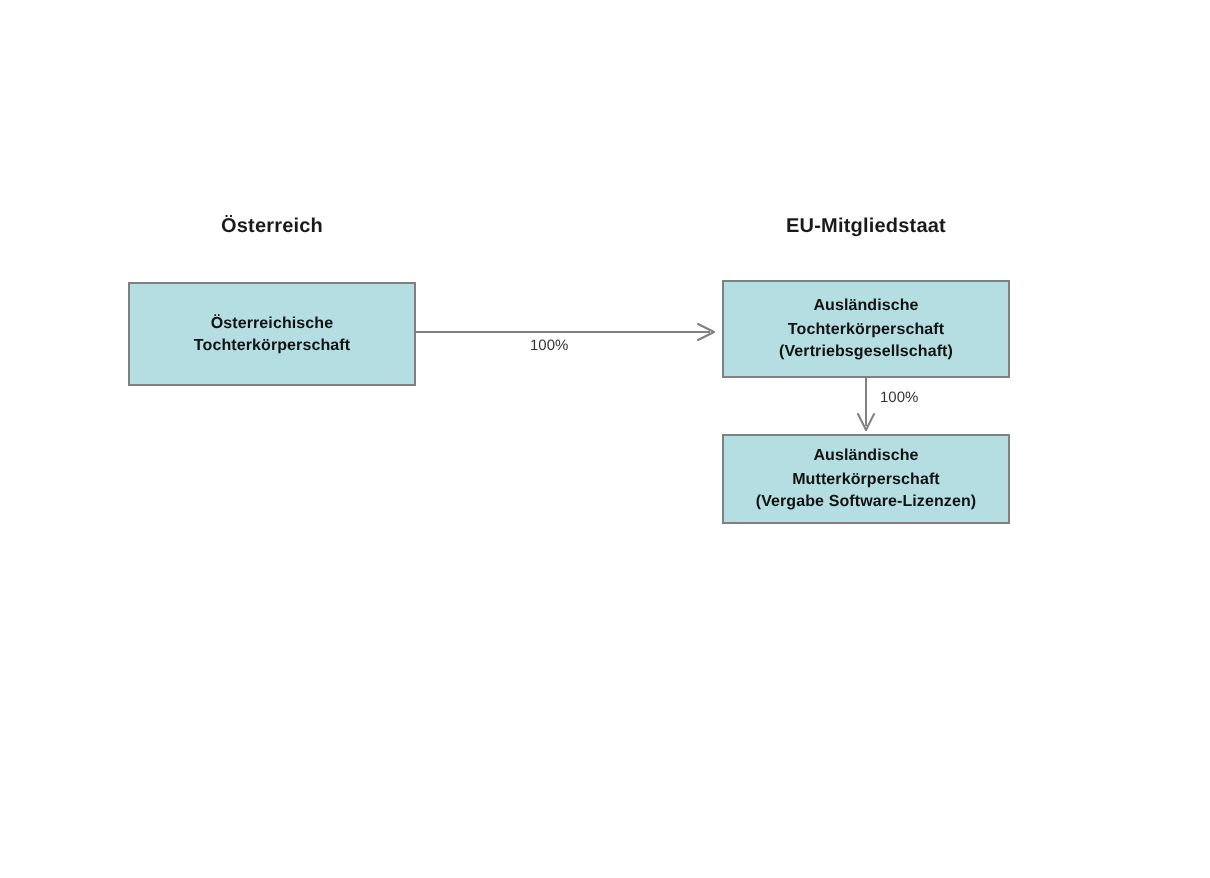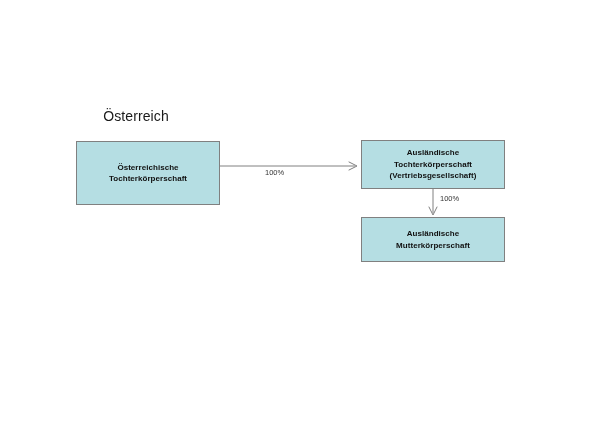--- a/index.html
+++ b/index.html
@@ -12,22 +12,22 @@
   }
   #canvas {
     position: relative;
     width: 605px;
     height: 439px;
     background: #ffffff;
     overflow: hidden;
   }
   .region-label {
     position: absolute;
-    font-size: 14px;
-    font-weight: normal;
+    font-size: 10px;
+    font-weight: bold;
     color: #1a1a1a;
     white-space: nowrap;
     text-align: center;
     letter-spacing: 0.1px;
   }
   #label-austria {
     left: 64px;
     top: 108px;
     width: 144px;
   }
@@ -50,24 +50,24 @@
   }
   .entity-line {
     font-size: 8px;
     font-weight: bold;
     color: #111111;
     line-height: 11.5px;
     white-space: nowrap;
     letter-spacing: 0.05px;
   }
   #box-parent {
-    left: 76px;
+    left: 64px;
     top: 141px;
     width: 144px;
-    height: 64px;
+    height: 52px;
   }
   #box-subsidiary {
     left: 361px;
     top: 140px;
     width: 144px;
     height: 49px;
   }
   #box-grandchild {
     left: 361px;
     top: 217px;
@@ -98,20 +98,21 @@
     top: 194px;
   }
 </style>
 </head>
 <body>
 
 <div id="canvas">
 
   <div class="region-label" id="label-austria">Österreich</div>
 
+  <div class="region-label" id="label-eu">EU-Mitgliedstaat</div>
 
   <svg class="edge-svg" viewBox="0 0 605 439" xmlns="http://www.w3.org/2000/svg">
     <g stroke="#808080" stroke-width="1" fill="none">
       <line x1="208" y1="166" x2="355" y2="166"></line>
       <polyline points="349,162 357,166 349,170" stroke-linecap="round" stroke-linejoin="round"></polyline>
       <line x1="433" y1="189" x2="433" y2="213"></line>
       <polyline points="429,207 433,215 437,207" stroke-linecap="round" stroke-linejoin="round"></polyline>
     </g>
   </svg>
 
@@ -122,19 +123,20 @@
 
   <div class="entity-box" id="box-subsidiary">
     <div class="entity-line">Ausländische</div>
     <div class="entity-line">Tochterkörperschaft</div>
     <div class="entity-line">(Vertriebsgesellschaft)</div>
   </div>
 
   <div class="entity-box" id="box-grandchild">
     <div class="entity-line">Ausländische</div>
     <div class="entity-line">Mutterkörperschaft</div>
+    <div class="entity-line">(Vergabe Software-Lizenzen)</div>
   </div>
 
   <div class="edge-label" id="edge-label-horizontal">100%</div>
 
   <div class="edge-label" id="edge-label-vertical">100%</div>
 
 </div>
 
 </body></html>

